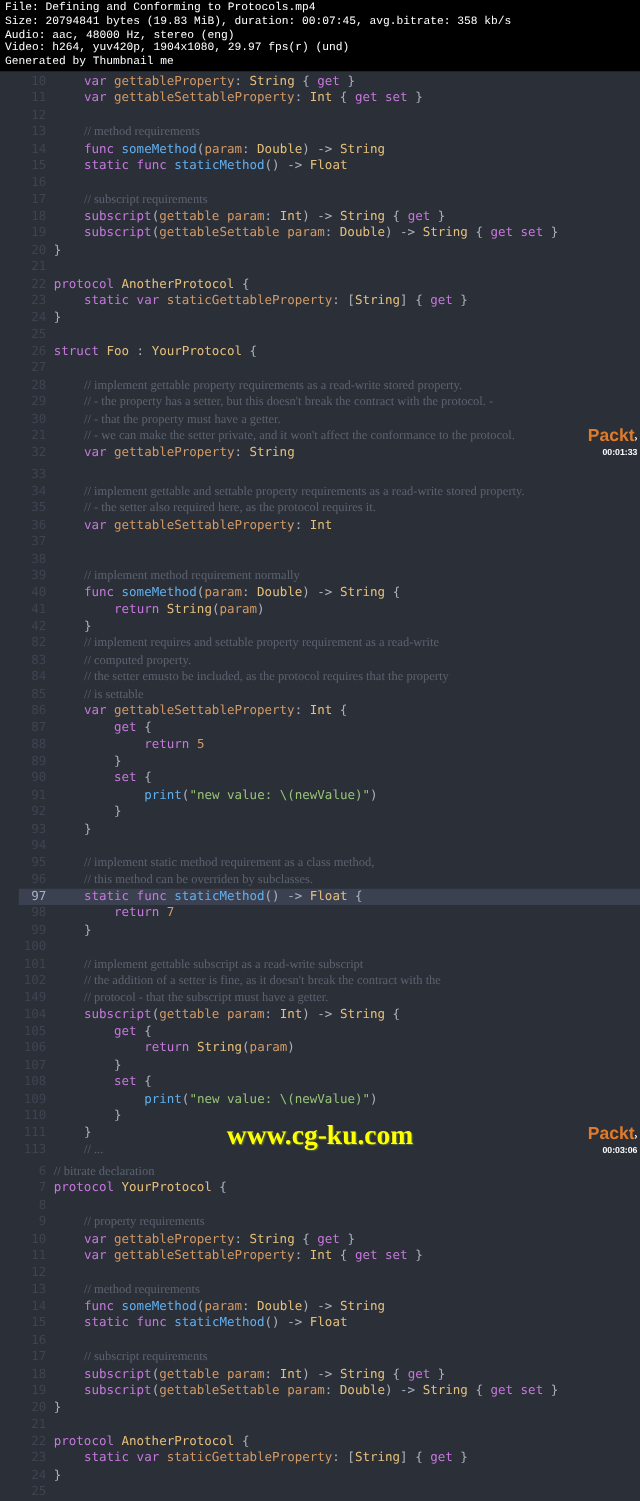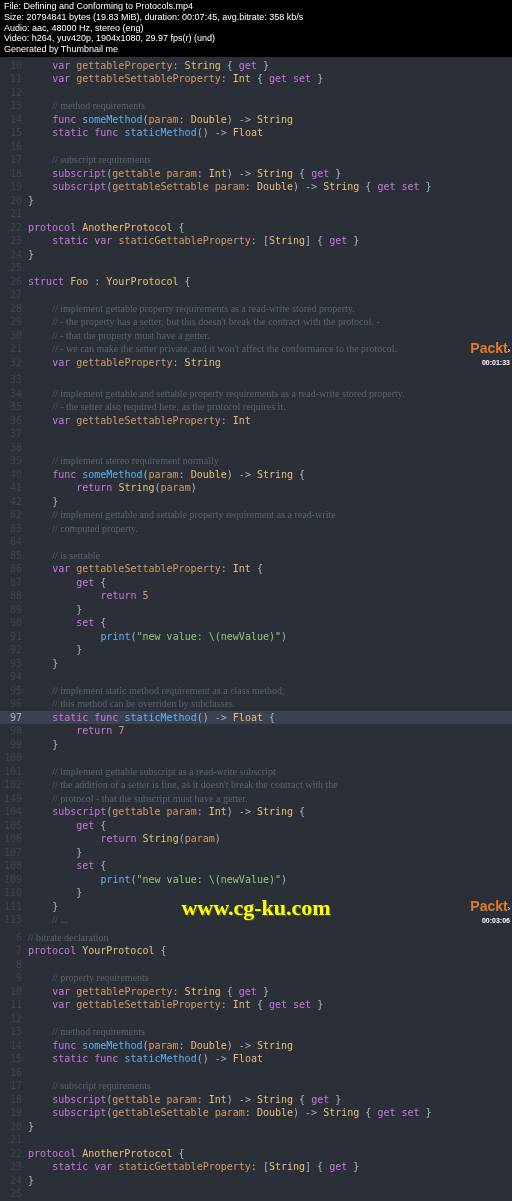--- a/index.html
+++ b/index.html
@@ -11,26 +11,26 @@
     font-size: 10px;
     line-height: 1.35;
     width: 512px;
   }
   .meta {
     background: #000;
     color: #fff;
     padding: 1px 4px 2px 4px;
     font-size: 9px;
     line-height: 1.2;
-    font-family: Liberation Sans, sans-serif;
+    font-family: Liberation Mono, monospace;
   }
   .meta div { white-space: nowrap; }
   .panel {
     position: relative;
-    padding: 2px 0 2px 0;
+    padding: 2px 0 2px 15px;
   }
   .code-line {
     display: flex;
     white-space: pre;
   }
   .gutter {
     width: 22px;
     text-align: right;
     padding-right: 6px;
     color: #3e4451;
@@ -110,27 +110,27 @@
       <div class="code-line"><div class="gutter">32</div><div class="src"><span class="punct"> </span><span class="punct"> </span><span class="punct"> </span><span class="punct"> </span><span class="kw">var</span><span class="punct"> </span><span class="pm">gettableProperty</span><span class="punct">:</span><span class="punct"> </span><span class="typ">String</span></div></div>
       <div class="packt" style="bottom: 4px;"><span>Packt</span><span class="sub">›</span><span class="time">00:01:33</span></div>
     </div>
     <div class="panel">
       <div class="code-line"><div class="gutter">33</div><div class="src"></div></div>
       <div class="code-line"><div class="gutter">34</div><div class="src"><span class="punct"> </span><span class="punct"> </span><span class="punct"> </span><span class="punct"> </span><span class="cmt">// implement gettable and settable property requirements as a read-write stored property.</span></div></div>
       <div class="code-line"><div class="gutter">35</div><div class="src"><span class="punct"> </span><span class="punct"> </span><span class="punct"> </span><span class="punct"> </span><span class="cmt">// - the setter also required here, as the protocol requires it.</span></div></div>
       <div class="code-line"><div class="gutter">36</div><div class="src"><span class="punct"> </span><span class="punct"> </span><span class="punct"> </span><span class="punct"> </span><span class="kw">var</span><span class="punct"> </span><span class="pm">gettableSettableProperty</span><span class="punct">:</span><span class="punct"> </span><span class="typ">Int</span></div></div>
       <div class="code-line"><div class="gutter">37</div><div class="src"></div></div>
       <div class="code-line"><div class="gutter">38</div><div class="src"></div></div>
-      <div class="code-line"><div class="gutter">39</div><div class="src"><span class="punct"> </span><span class="punct"> </span><span class="punct"> </span><span class="punct"> </span><span class="cmt">// implement stereo requirement normally</span></div></div>
+      <div class="code-line"><div class="gutter">39</div><div class="src"><span class="punct"> </span><span class="punct"> </span><span class="punct"> </span><span class="punct"> </span><span class="cmt">// implement method requirement normally</span></div></div>
       <div class="code-line"><div class="gutter">40</div><div class="src"><span class="punct"> </span><span class="punct"> </span><span class="punct"> </span><span class="punct"> </span><span class="kw">func</span><span class="punct"> </span><span class="nm">someMethod</span><span class="punct">(</span><span class="pm">param</span><span class="punct">:</span><span class="punct"> </span><span class="typ">Double</span><span class="punct">)</span><span class="punct"> </span><span class="punct">-</span><span class="punct">&gt;</span><span class="punct"> </span><span class="typ">String</span><span class="punct"> </span><span class="punct">{</span></div></div>
       <div class="code-line"><div class="gutter">41</div><div class="src"><span class="punct"> </span><span class="punct"> </span><span class="punct"> </span><span class="punct"> </span><span class="punct"> </span><span class="punct"> </span><span class="punct"> </span><span class="punct"> </span><span class="kw">return</span><span class="punct"> </span><span class="typ">String</span><span class="punct">(</span><span class="pm">param</span><span class="punct">)</span></div></div>
       <div class="code-line"><div class="gutter">42</div><div class="src"><span class="punct"> </span><span class="punct"> </span><span class="punct"> </span><span class="punct"> </span><span class="punct">}</span></div></div>
-      <div class="code-line"><div class="gutter">82</div><div class="src"><span class="punct"> </span><span class="punct"> </span><span class="punct"> </span><span class="punct"> </span><span class="cmt">// implement gettable and settable property requirement as a read-write</span></div></div>
+      <div class="code-line"><div class="gutter">82</div><div class="src"><span class="punct"> </span><span class="punct"> </span><span class="punct"> </span><span class="punct"> </span><span class="cmt">// implement requires and settable property requirement as a read-write</span></div></div>
       <div class="code-line"><div class="gutter">83</div><div class="src"><span class="punct"> </span><span class="punct"> </span><span class="punct"> </span><span class="punct"> </span><span class="cmt">// computed property.</span></div></div>
-      <div class="code-line"><div class="gutter">84</div><div class="src"><span class="punct"> </span><span class="punct"> </span><span class="punct"> </span><span class="punct"> </span></div></div>
+      <div class="code-line"><div class="gutter">84</div><div class="src"><span class="punct"> </span><span class="punct"> </span><span class="punct"> </span><span class="punct"> </span><span class="cmt">// the setter emusto be included, as the protocol requires that the property</span></div></div>
       <div class="code-line"><div class="gutter">85</div><div class="src"><span class="punct"> </span><span class="punct"> </span><span class="punct"> </span><span class="punct"> </span><span class="cmt">// is settable</span></div></div>
       <div class="code-line"><div class="gutter">86</div><div class="src"><span class="punct"> </span><span class="punct"> </span><span class="punct"> </span><span class="punct"> </span><span class="kw">var</span><span class="punct"> </span><span class="pm">gettableSettableProperty</span><span class="punct">:</span><span class="punct"> </span><span class="typ">Int</span><span class="punct"> </span><span class="punct">{</span></div></div>
       <div class="code-line"><div class="gutter">87</div><div class="src"><span class="punct"> </span><span class="punct"> </span><span class="punct"> </span><span class="punct"> </span><span class="punct"> </span><span class="punct"> </span><span class="punct"> </span><span class="punct"> </span><span class="kw">get</span><span class="punct"> </span><span class="punct">{</span></div></div>
       <div class="code-line"><div class="gutter">88</div><div class="src"><span class="punct"> </span><span class="punct"> </span><span class="punct"> </span><span class="punct"> </span><span class="punct"> </span><span class="punct"> </span><span class="punct"> </span><span class="punct"> </span><span class="punct"> </span><span class="punct"> </span><span class="punct"> </span><span class="punct"> </span><span class="kw">return</span><span class="punct"> </span><span class="num">5</span></div></div>
       <div class="code-line"><div class="gutter">89</div><div class="src"><span class="punct"> </span><span class="punct"> </span><span class="punct"> </span><span class="punct"> </span><span class="punct"> </span><span class="punct"> </span><span class="punct"> </span><span class="punct"> </span><span class="punct">}</span></div></div>
       <div class="code-line"><div class="gutter">90</div><div class="src"><span class="punct"> </span><span class="punct"> </span><span class="punct"> </span><span class="punct"> </span><span class="punct"> </span><span class="punct"> </span><span class="punct"> </span><span class="punct"> </span><span class="kw">set</span><span class="punct"> </span><span class="punct">{</span></div></div>
       <div class="code-line"><div class="gutter">91</div><div class="src"><span class="punct"> </span><span class="punct"> </span><span class="punct"> </span><span class="punct"> </span><span class="punct"> </span><span class="punct"> </span><span class="punct"> </span><span class="punct"> </span><span class="punct"> </span><span class="punct"> </span><span class="punct"> </span><span class="punct"> </span><span class="nm">print</span><span class="punct">(</span><span class="str">"new value: \(newValue)"</span><span class="punct">)</span></div></div>
       <div class="code-line"><div class="gutter">92</div><div class="src"><span class="punct"> </span><span class="punct"> </span><span class="punct"> </span><span class="punct"> </span><span class="punct"> </span><span class="punct"> </span><span class="punct"> </span><span class="punct"> </span><span class="punct">}</span></div></div>
       <div class="code-line"><div class="gutter">93</div><div class="src"><span class="punct"> </span><span class="punct"> </span><span class="punct"> </span><span class="punct"> </span><span class="punct">}</span></div></div>
       <div class="code-line"><div class="gutter">94</div><div class="src"></div></div>

